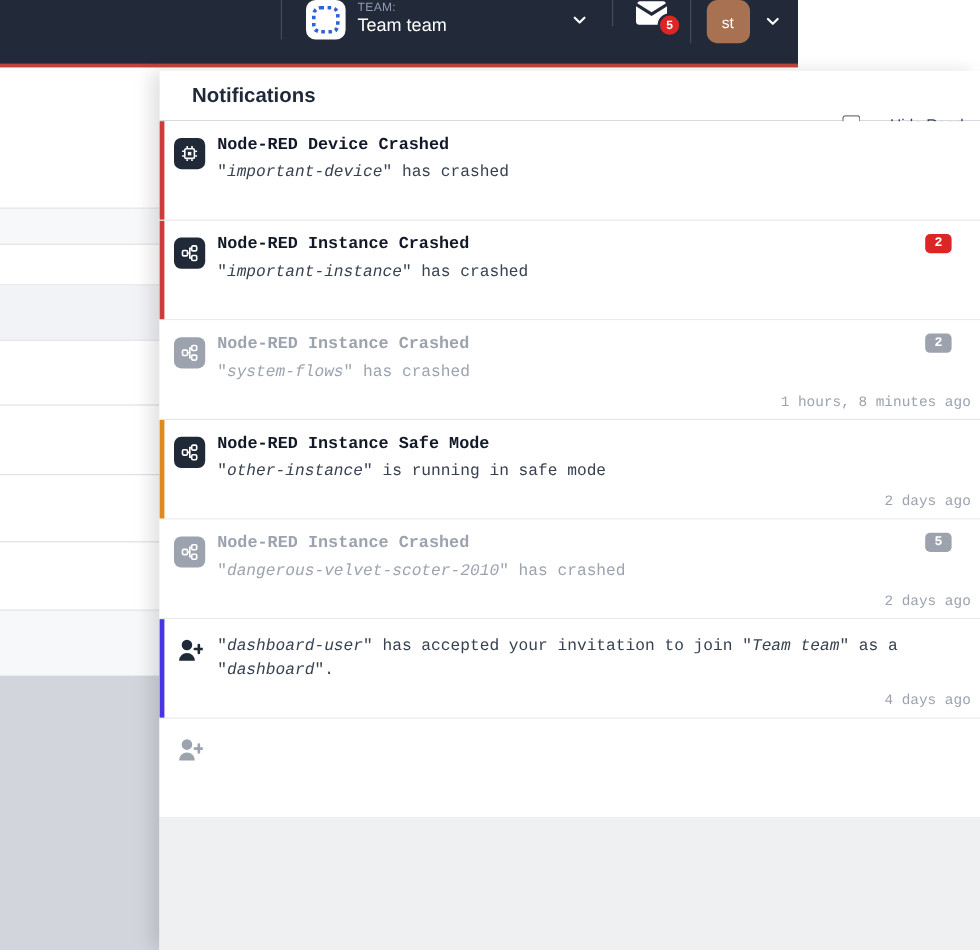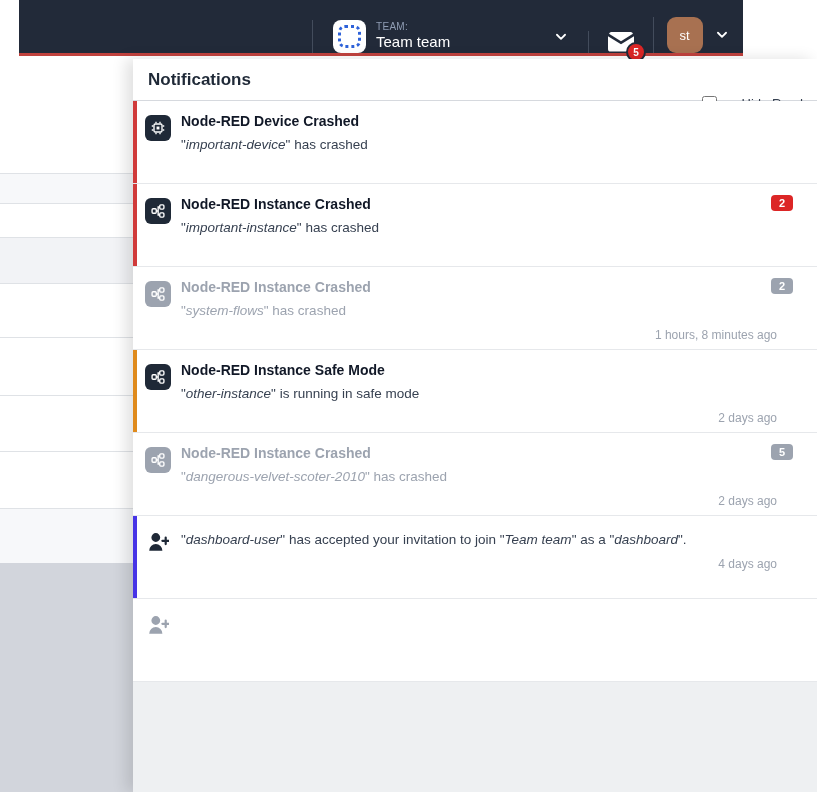--- a/index.html
+++ b/index.html
@@ -1,22 +1,22 @@
 <!DOCTYPE html>
 <html><head>
 <meta charset="utf-8">
 <style>
   * { margin:0; padding:0; box-sizing:border-box; }
   html,body { width:817px; height:792px; overflow:hidden; background:#fff;
               font-family:"Liberation Sans", sans-serif; }
 
   
-  .header { position:absolute; left:0; top:0; width:724px; height:56px;
+  .header { position:absolute; left:0; top:0; width:665px; height:56px;
             background:#222a39; border-bottom:3px solid #c1423e;
-            display:flex; align-items:flex-end;margin-left:19px; }
+            display:flex; align-items:flex-start; }
   .header .spacer { flex:1; }
   .hdr-section { border-left:1px solid #434c5c; display:flex; align-items:center; }
   .team-section { width:276px; padding:0 18px 0 20px; gap:10px; }
   .team-avatar { width:33px; height:33px; background:#fff; border-radius:8px;
                  display:flex; align-items:center; justify-content:center; flex:none; }
   .team-avatar-inner { width:23px; height:23px; border:3px dotted #2e62d9; border-radius:7px; }
   .team-text { flex:1; line-height:1.25; }
   .team-label { font-size:10px; color:#8f9cb3; letter-spacing:.3px; }
   .team-name  { font-size:15px; color:#ffffff; }
   .chev { width:18px; height:18px; flex:none; }
@@ -34,27 +34,27 @@
   
   .bg-strip { position:absolute; left:0; top:59px; width:133px; bottom:0; background:#fff; }
   .bg-strip .hr { position:absolute; left:0; width:100%; height:1px; background:#dfe2e6; }
   .bg-strip .band { position:absolute; left:0; width:100%; }
 
   
   .panel { position:absolute; left:133px; top:59px; right:0; bottom:0; background:#fff;
            box-shadow:-7px 0 14px rgba(0,0,0,.12); display:flex; flex-direction:column; }
   .panel-titlebar { height:42px; flex:none; display:flex; align-items:center;
                     padding:0 14px 0 15px; border-bottom:1px solid #d6d9de; }
-  .panel-title { font-size:17px; font-weight:bold; color:#1f2937; }
+  .panel-title { font-size:17px; font-weight:bold; color:#1f2937;margin-left:12px; }
   .hide-read { margin-left:auto; display:flex; gap:25px;margin-top:48px; }
   .hide-read input { width:15px; height:15px; accent-color:#4734e6; }
   .hide-read span { font-size:13px; color:#374151; }
 
   .item { position:relative; height:83px; flex:none; border-bottom:1px solid #e6e8eb;
-          display:flex; padding:10px 40px 0 12px; background:#fff; }
+          display:flex; padding:10px 8px 0 12px; background:#fff;font-family:Liberation Mono, monospace; }
   .accent { position:absolute; left:0; top:0; bottom:0; width:4px; display:none; }
   .item.accent-red    .accent { display:block; background:#d03a3a; }
   .item.accent-orange .accent { display:block; background:#df8a1c; }
   .item.accent-indigo .accent { display:block; background:#4734e6; }
 
   .icon-wrap { flex:none; margin:4px 10px 0 0; width:26px; }
   .icon-box  { width:26px; height:26px; border-radius:6px; background:#1f2937;
                display:flex; align-items:center; justify-content:center; }
   .item.read .icon-box { background:#9ca3af; }
   .icon-bare { width:26px; height:26px; display:flex; align-items:center;

